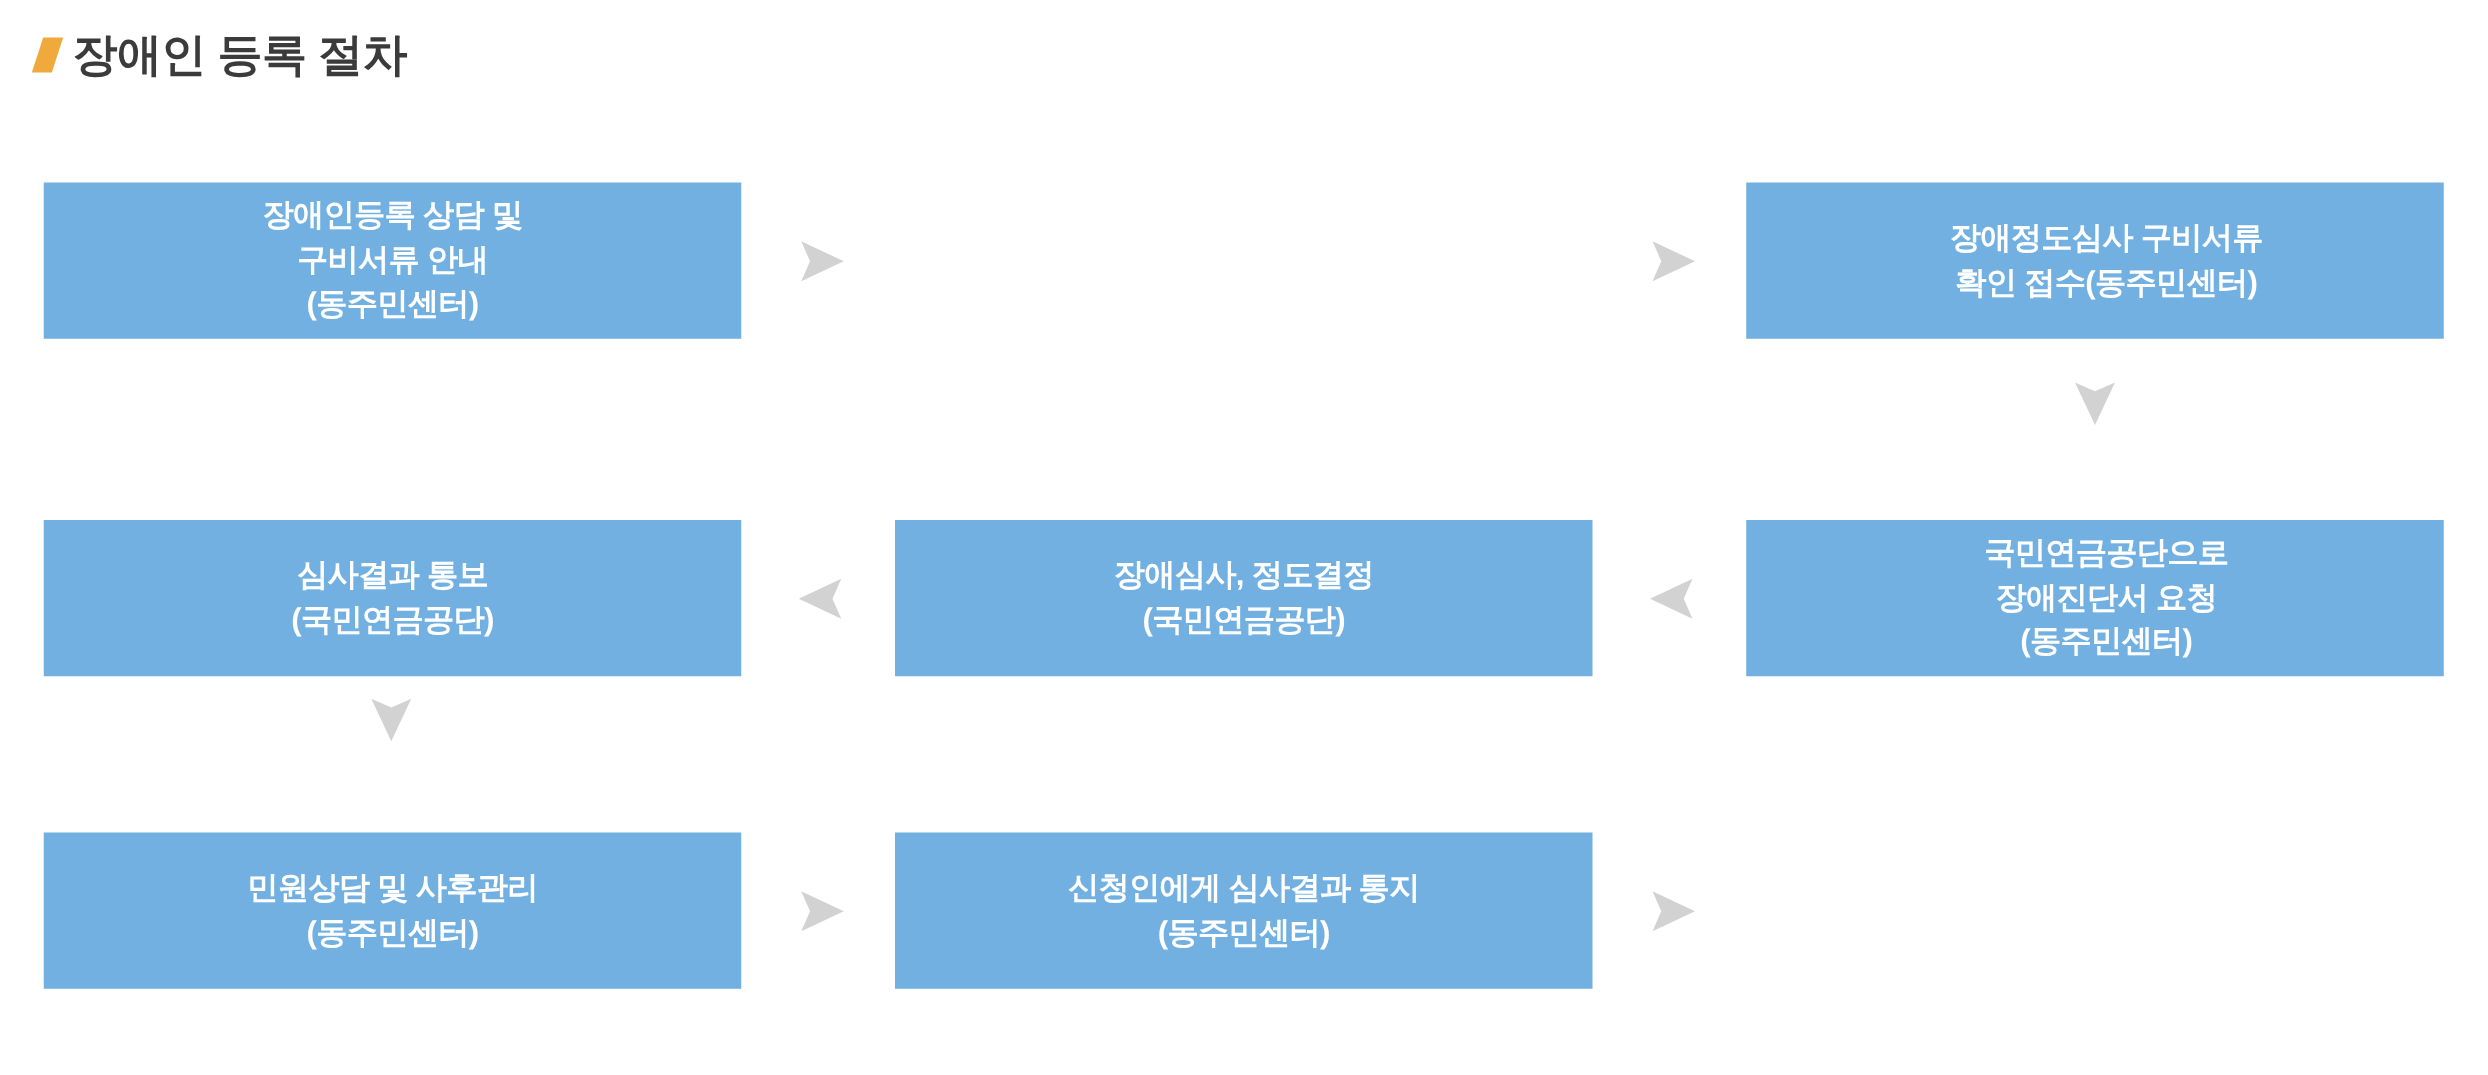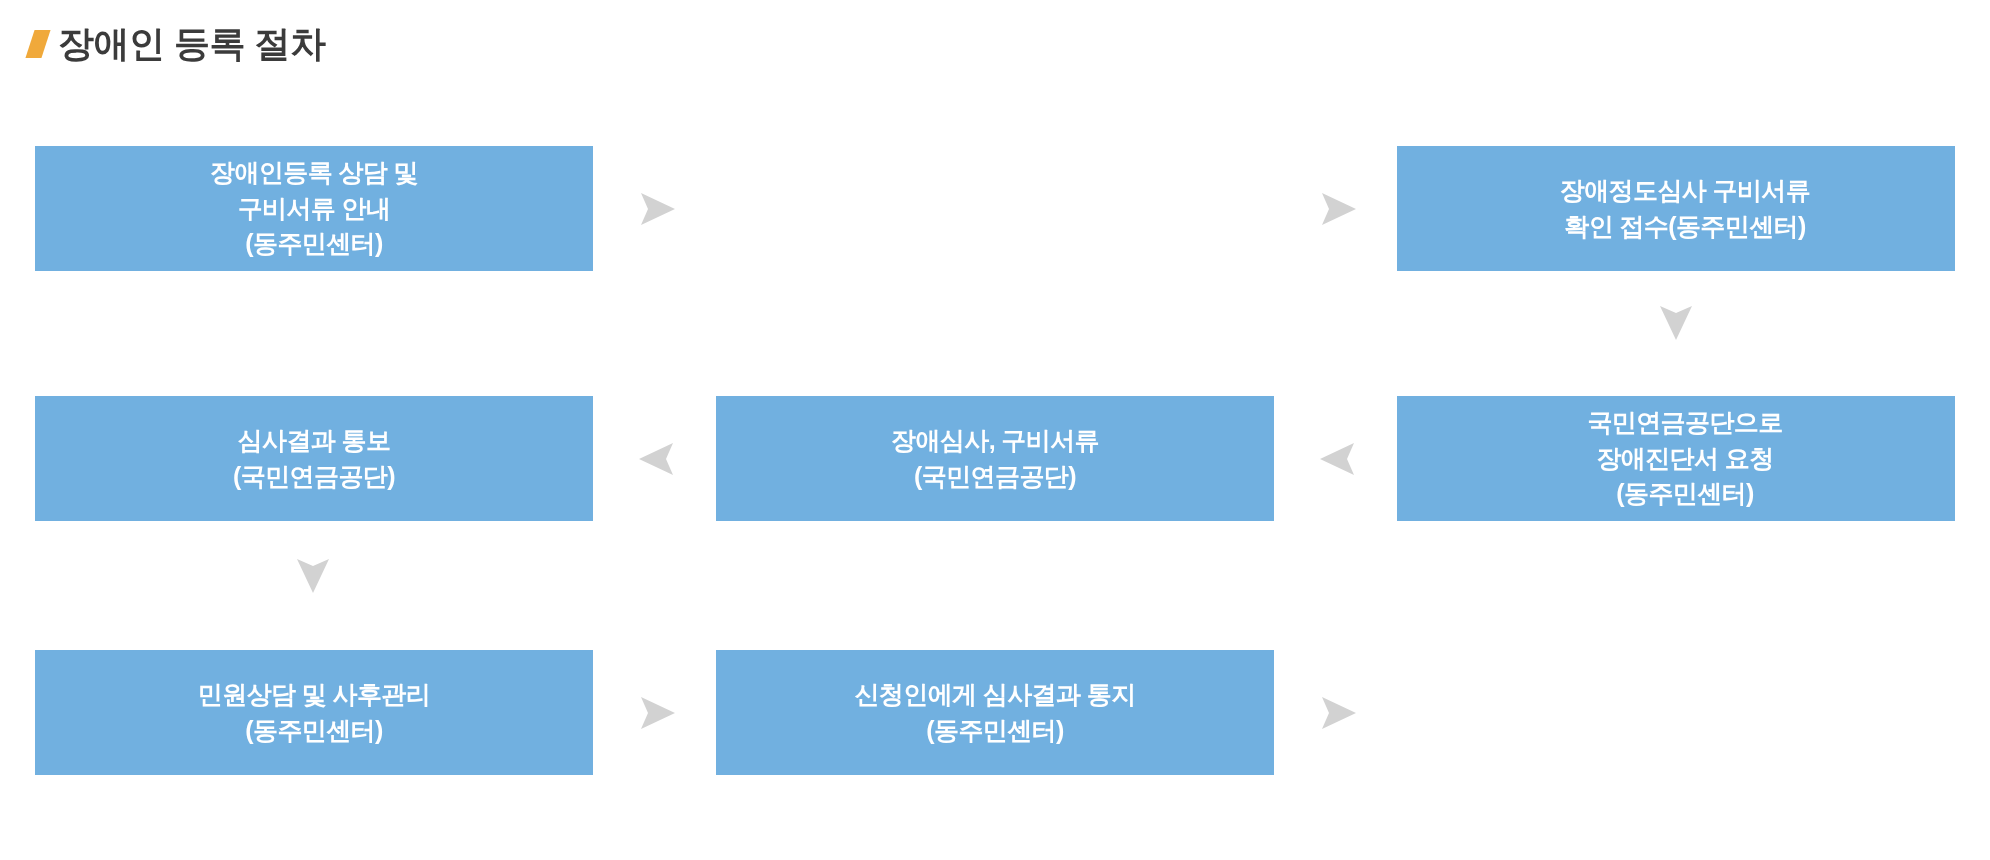--- a/index.html
+++ b/index.html
@@ -52,22 +52,22 @@
   }
 
   .row {
     position: absolute;
     left: 0;
     width: 1920px;
     height: 125px;
     text-decoration: underline;
   }
   .row-1 { top: 0px; }
-  .row-2 { top: 250px; }
-  .row-3 { top: 504px; }
+  .row-2 { top: 270px; }
+  .row-3 { top: 520px; }
 
   .node {
     position: absolute;
     width: 558px;
     height: 125px;
     background: #71B0E0;
     display: flex;
     align-items: center;
     justify-content: center;
     text-align: center;
@@ -156,21 +156,21 @@
 (국민연금공단)</span>
     </div>
 
     <div class="arrow h-1-2">
       <svg viewBox="0 0 52 52" xmlns="http://www.w3.org/2000/svg" aria-hidden="true">
         <path d="M42 10 L8 26 L42 42 L35 26 Z"></path>
       </svg>
     </div>
 
     <div class="node col-2">
-      <span class="node-label">장애심사, 구비서류
+      <span class="node-label">장애심사, 정도결정
 (국민연금공단)</span>
     </div>
 
     <div class="arrow h-2-3">
       <svg viewBox="0 0 52 52" xmlns="http://www.w3.org/2000/svg" aria-hidden="true">
         <path d="M42 10 L8 26 L42 42 L35 26 Z"></path>
       </svg>
     </div>
 
     <div class="node col-3">

